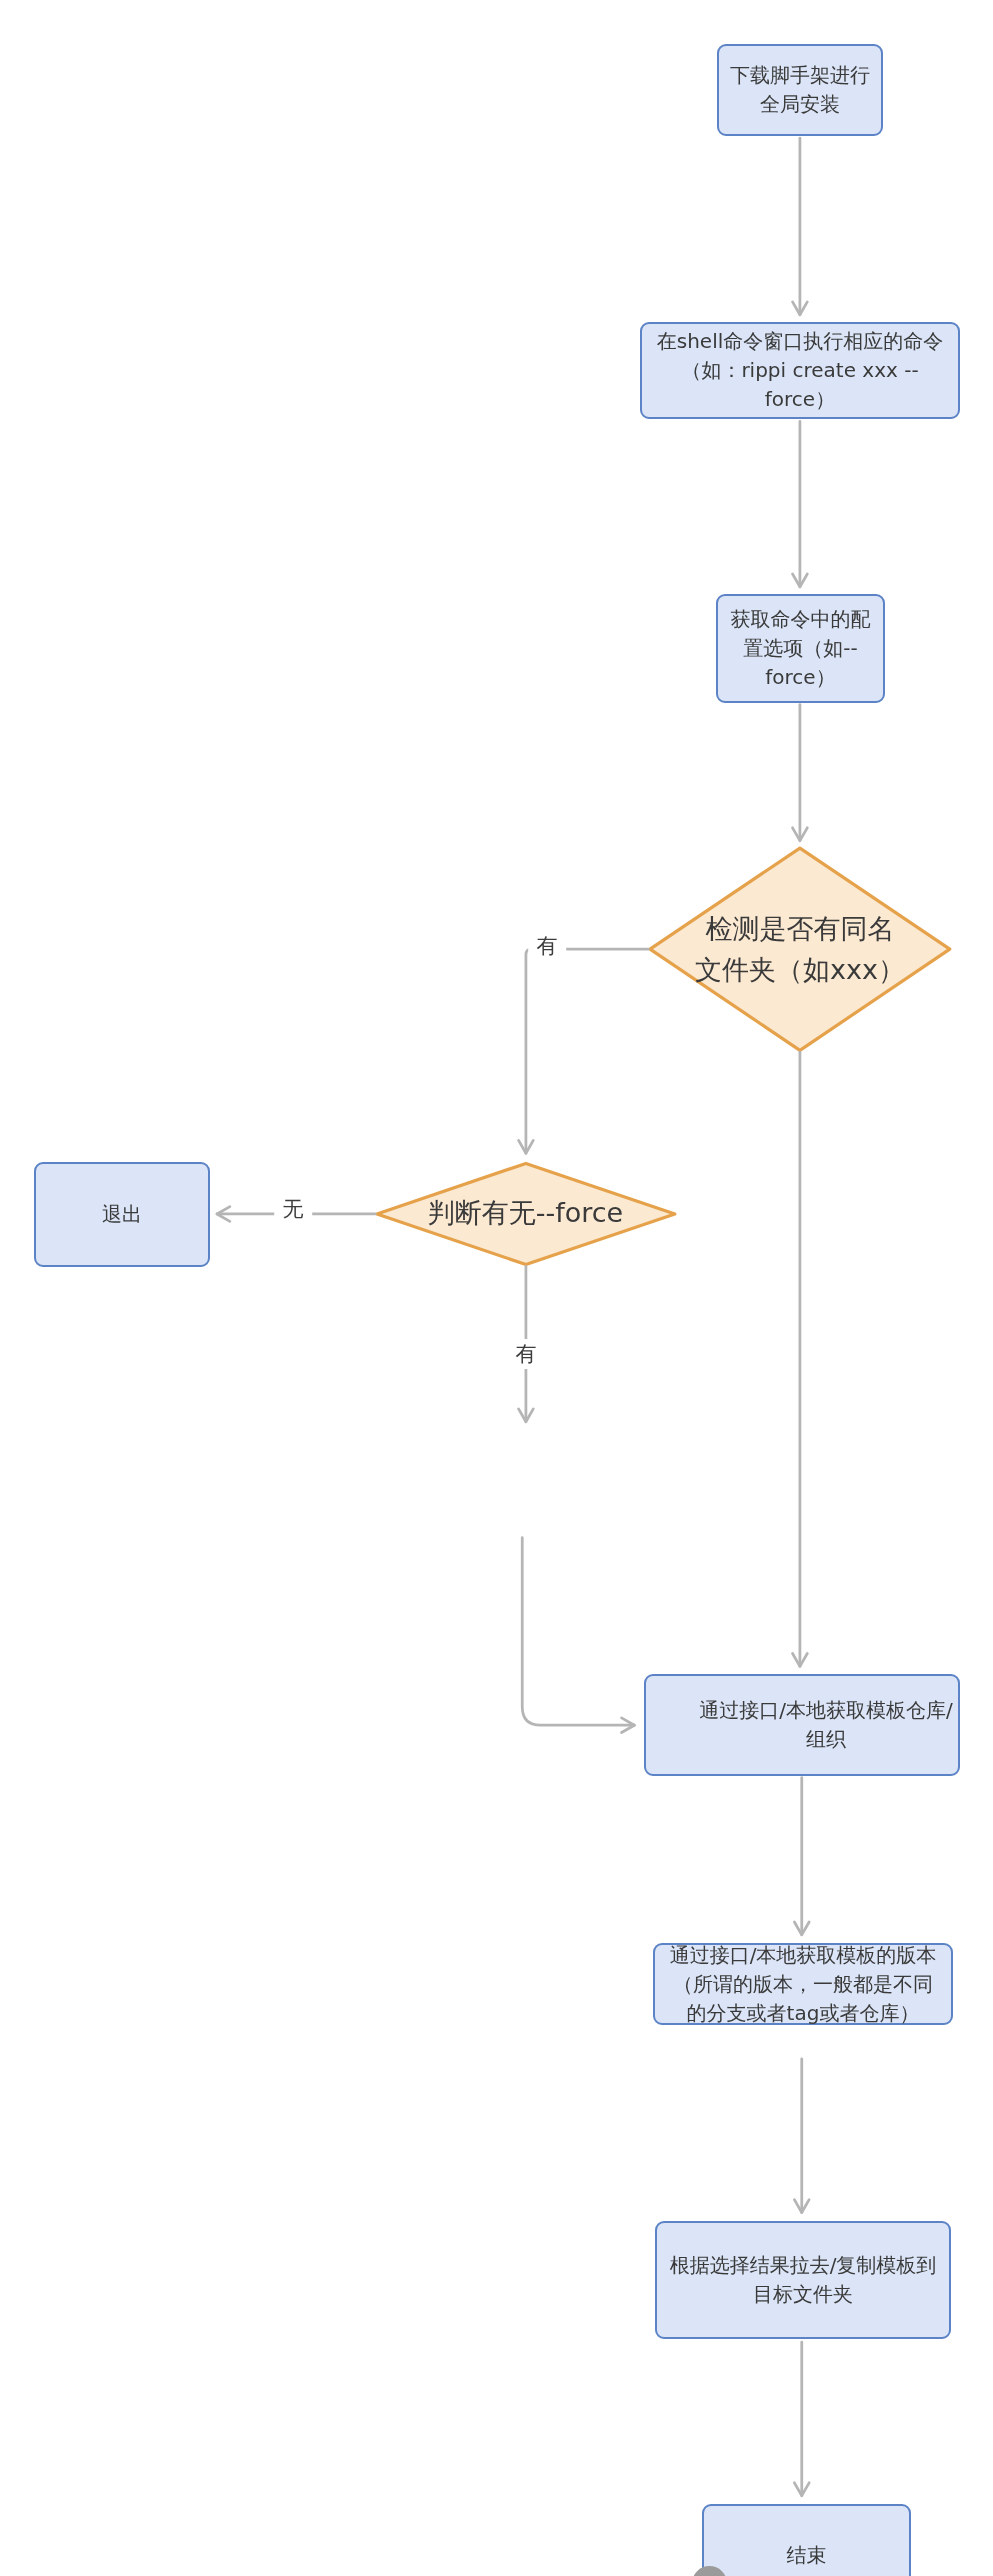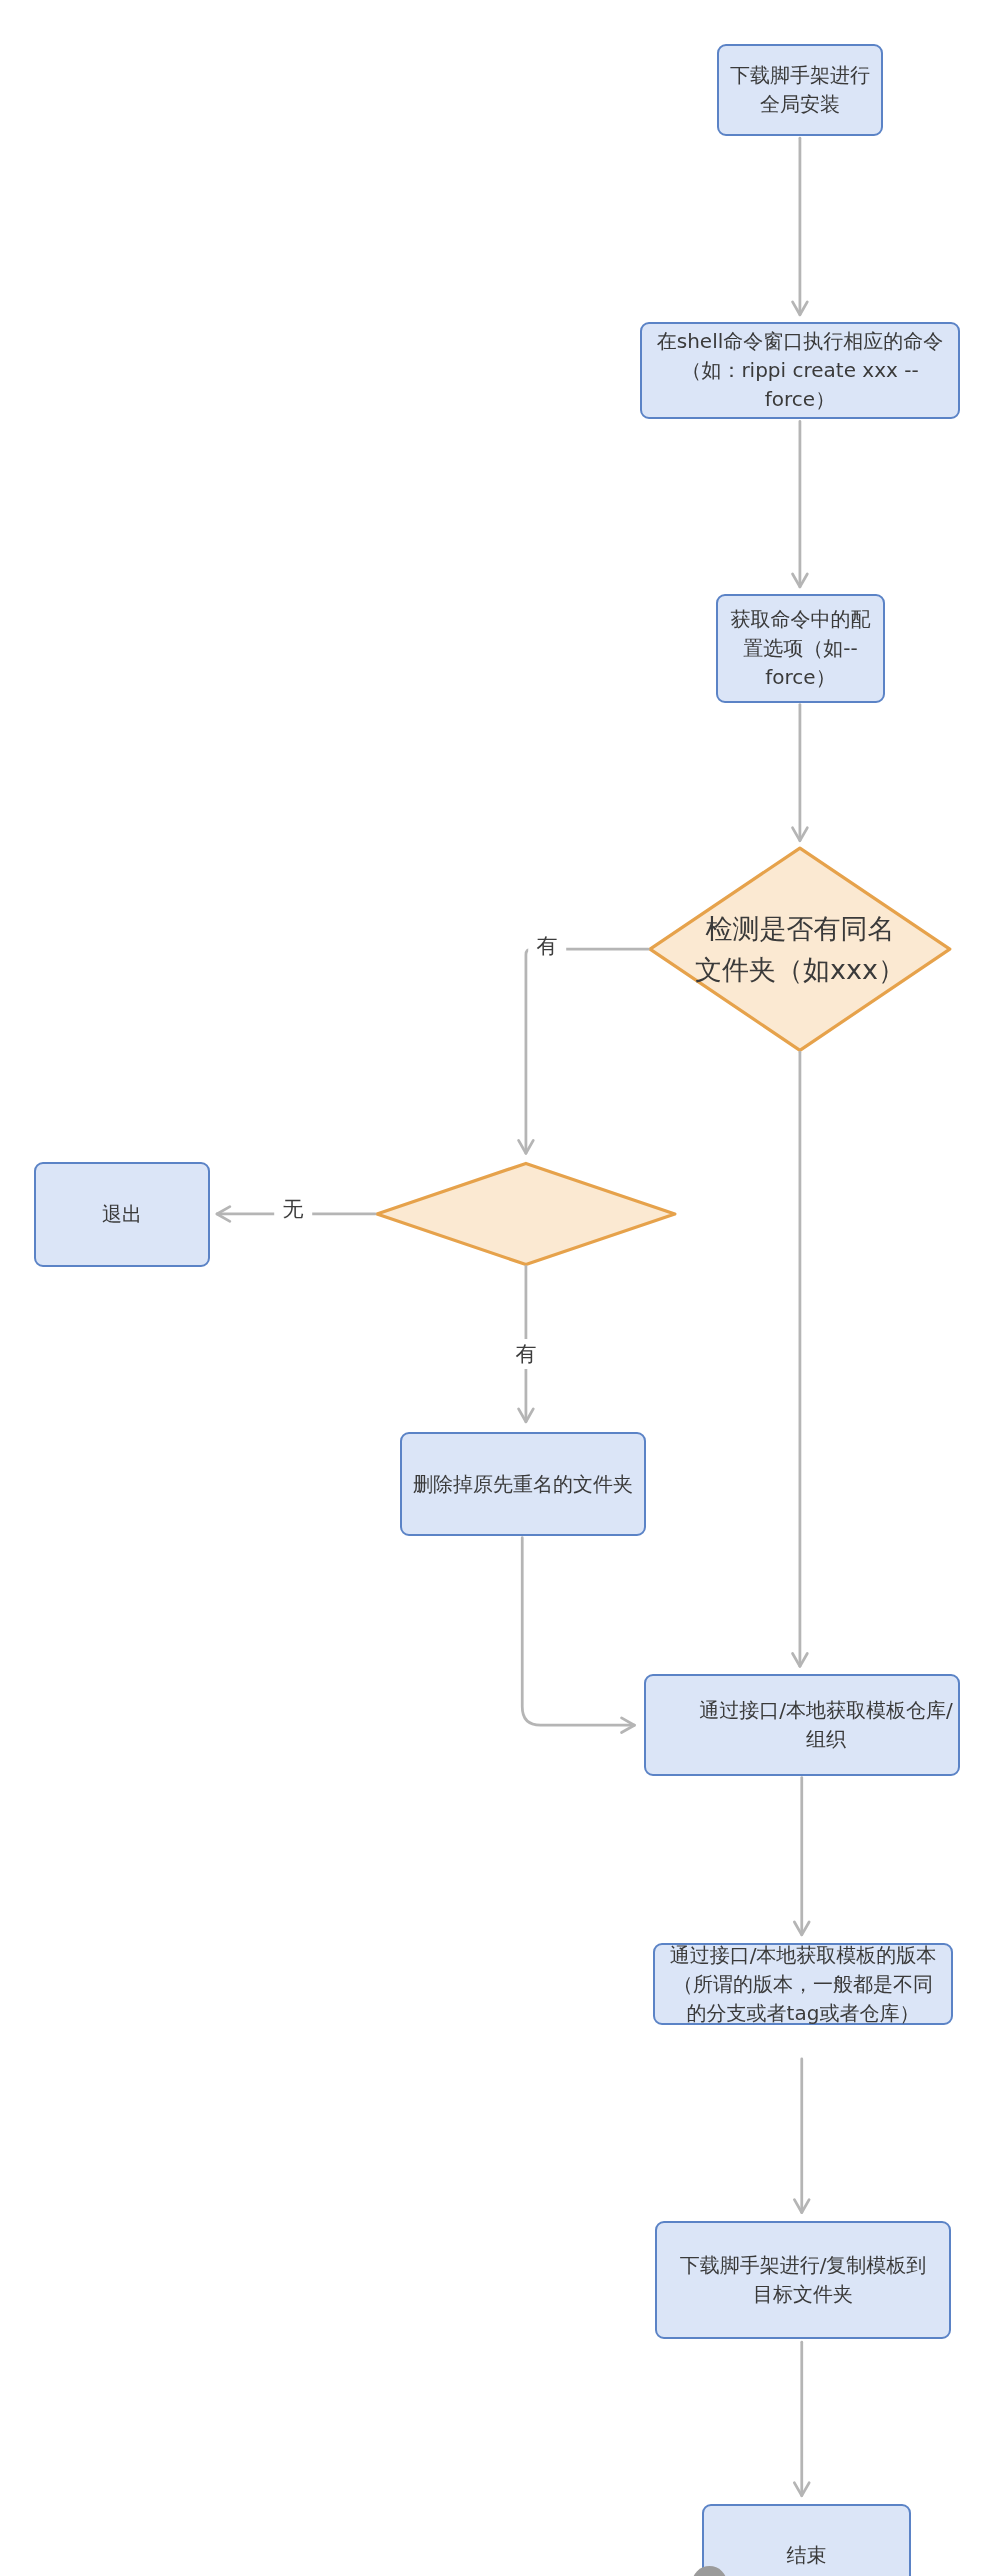--- a/index.html
+++ b/index.html
@@ -117,42 +117,42 @@
 （如：rippi create xxx --force）</span>
   </div>
   <div class="node process" id="n-exit">
     <span>退出</span>
   </div>
   <div class="node process" id="n-opts">
     <span>获取命令中的配
 置选项（如--
 force）</span>
   </div>
-  <div class="node process" id="n-del">
-    <span>删除掉原先重名的文件夹</span>
-  </div>
   <div class="node process" id="n-repo">
     <span>通过接口/本地获取模板仓库/组织</span>
   </div>
   <div class="node process" id="n-ver">
     <span>通过接口/本地获取模板的版本
 （所谓的版本，一般都是不同
 的分支或者tag或者仓库）</span>
   </div>
   <div class="node process" id="n-copy">
-    <span>下载脚手架进行/复制模板到
+    <span>根据选择结果拉去/复制模板到
 目标文件夹</span>
   </div>
   <div class="node process" id="n-end">
     <span>结束</span>
   </div>
 
   <div class="diamond-label" id="d-check-label">
     <span>检测是否有同名
 文件夹（如xxx）</span>
+  </div>
+  <div class="diamond-label" id="d-force-label">
+    <span>判断有无--force</span>
   </div>
 
   <span class="edge-label" id="lbl-yes1">有</span>
   <span class="edge-label" id="lbl-no1">无</span>
   <span class="edge-label" id="lbl-yes2">有</span>
 
   <div class="watermark-dot"></div>
 
 </div>
 

